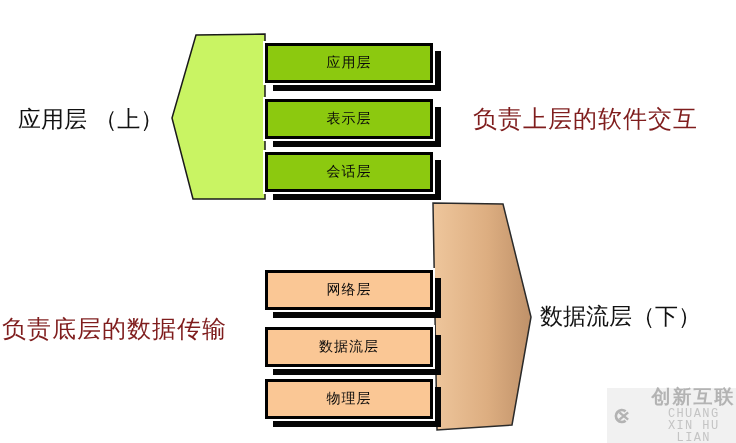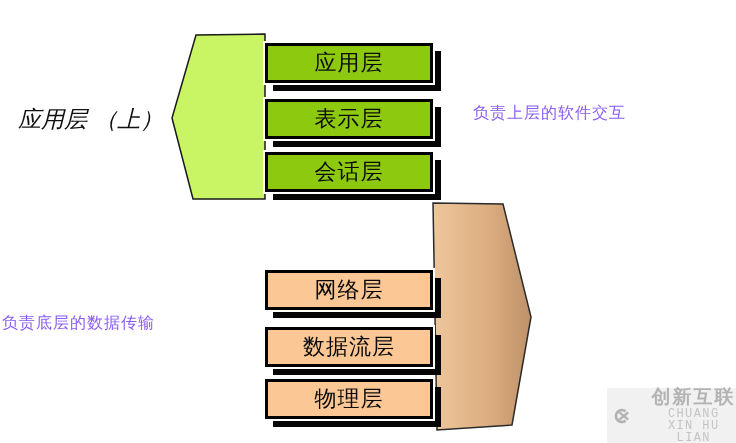--- a/index.html
+++ b/index.html
@@ -5,29 +5,29 @@
   html,body{margin:0;padding:0;background:#fff;}
   .stage{
     position:relative;width:736px;height:443px;background:#ffffff;overflow:hidden;
     font-family:"DejaVu Serif","Liberation Serif",serif;color:#000;
   }
   .arrow-svg{position:absolute;left:0;top:0;z-index:1;}
   .layer-box{
     position:absolute;left:265px;width:162px;height:34px;z-index:2;
     border:3px solid #000;outline:2px solid #fff;box-shadow:8px 8px 0 #050505;
     display:flex;align-items:center;justify-content:center;
-    font-size:22px;letter-spacing:1px;color:#0a0a0a;
+    font-size:14px;letter-spacing:1px;color:#0a0a0a;
   }
   .upper-box{background:#8cc90f;}
   .lower-box{background:#fac795;}
   .side-label{
-    position:absolute;z-index:3;font-size:23px;color:#111;white-space:nowrap;font-style:italic;
+    position:absolute;z-index:3;font-size:23px;color:#111;white-space:nowrap;
   }
   .note-label{
-    position:absolute;z-index:3;font-size:16px;color:#8b5cf6;letter-spacing:1px;white-space:nowrap;
+    position:absolute;z-index:3;font-size:24px;color:#7f1d1d;letter-spacing:1px;white-space:nowrap;
   }
   .watermark{
     position:absolute;right:0;bottom:0;width:129px;height:55px;z-index:4;
     background:#f1f1f1;display:flex;align-items:center;gap:21px;padding-left:6px;box-sizing:border-box;
   }
   .wm-text{display:flex;flex-direction:column;line-height:1;}
   .wm-brand{font-size:19px;color:#b3b3b3;letter-spacing:2px;font-family:"DejaVu Sans","Liberation Sans",sans-serif;font-weight:bold;}
   .wm-sub{font-size:12px;color:#c4c4c4;letter-spacing:1.4px;margin-top:2px;font-family:Liberation Mono, monospace;text-align:center;}
 </style>
 </head>
@@ -61,20 +61,21 @@
       <span>网络层</span>
     </div>
   <div class="layer-box lower-box" style="top:327px">
       <span>数据流层</span>
     </div>
   <div class="layer-box lower-box" style="top:379px">
       <span>物理层</span>
     </div>
 
   <div class="side-label" style="left:18px;top:104px">应用层 （上）</div>
+  <div class="side-label" style="left:540px;top:301px">数据流层（下）</div>
 
   <div class="note-label" style="left:473px;top:103px">负责上层的软件交互</div>
   <div class="note-label" style="left:2px;top:313px">负责底层的数据传输</div>
 
   <div class="watermark">
     <svg width="32" height="36" viewBox="0 0 34 36">
       <path d="M 24.5 9 A 11.5 11.5 0 1 0 24.5 27" fill="none" stroke="#b3b3b3" stroke-width="5.5"></path>
       <line x1="12.5" y1="11" x2="29.5" y2="25" stroke="#b3b3b3" stroke-width="4.6"></line>
       <line x1="29.5" y1="11" x2="12.5" y2="25" stroke="#b3b3b3" stroke-width="4.6"></line>
     </svg>

